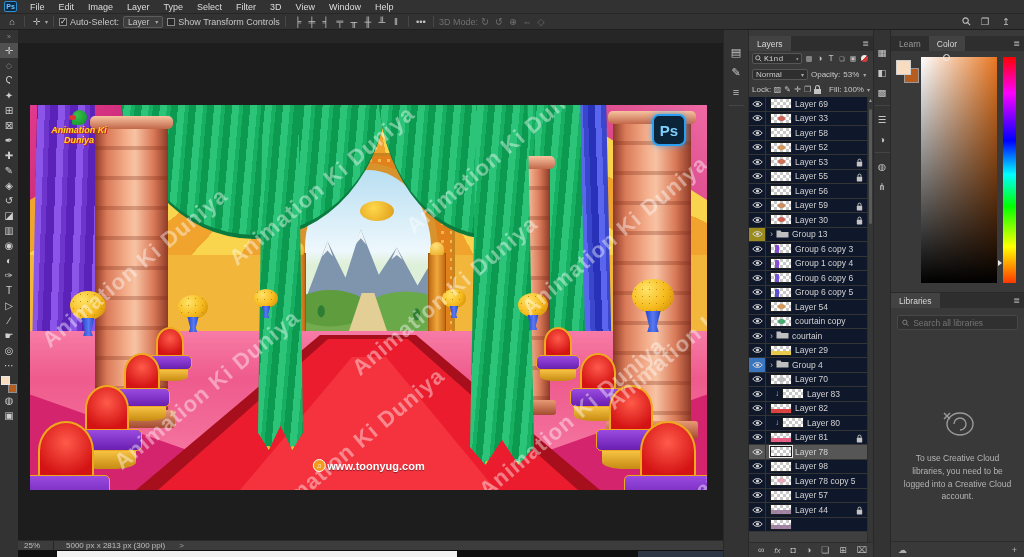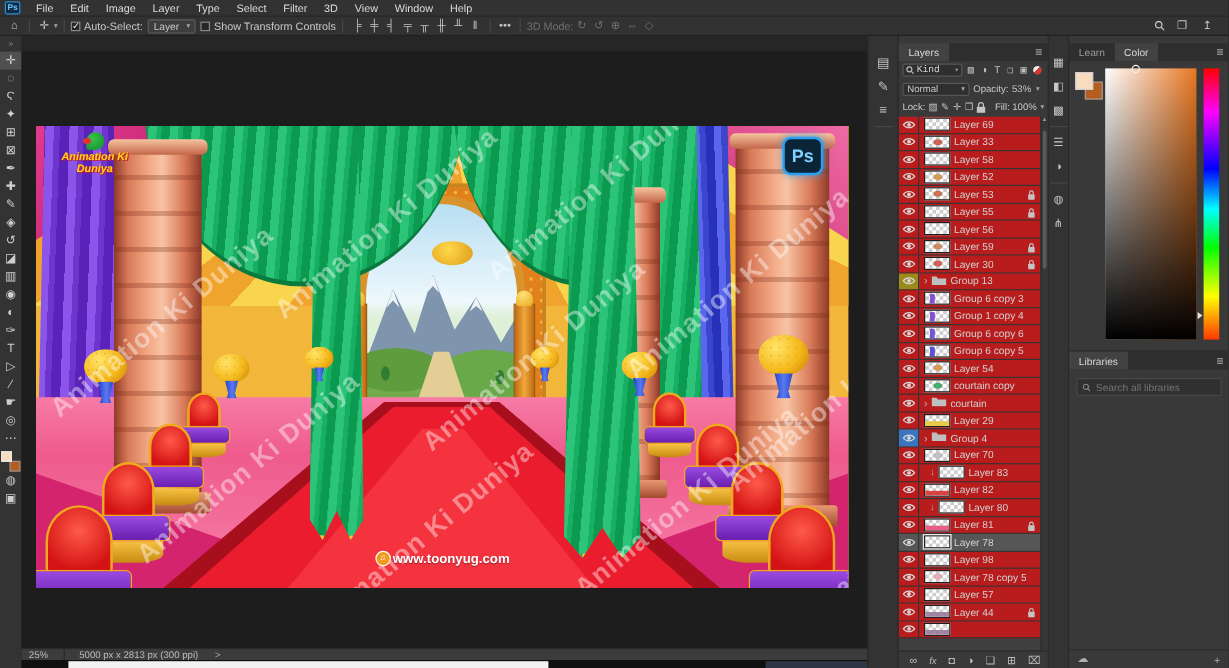--- a/index.html
+++ b/index.html
@@ -114,21 +114,21 @@
   .kindbox{height:11px;flex:0 0 50px;background:#2f2f2f;border:1px solid #565656;border-radius:2px;display:flex;align-items:center;padding:0 2px;gap:2px;font-size:8px;color:#cfcfcf;}
   .fico{width:10px;text-align:center;font-size:8.5px;color:#c2c2c2;flex:0 0 10px;}
   .ftoggle{width:7px;height:7px;border-radius:50%;background:linear-gradient(135deg,#ececec 45%,#d23a3a 45%);margin-left:1px;flex:0 0 7px;}
   .lblend{position:absolute;left:0;top:36px;width:100%;height:16px;display:flex;align-items:center;padding:0 3px;gap:3px;font-size:8px;color:#c8c8c8;}
   .blendbox{height:11px;flex:0 0 56px;background:#2f2f2f;border:1px solid #565656;border-radius:2px;display:flex;align-items:center;justify-content:space-between;padding:0 3px;font-size:8px;}
   .llock{position:absolute;left:0;top:52px;width:100%;height:15px;display:flex;align-items:center;padding:0 3px;gap:2px;font-size:8px;color:#c8c8c8;}
   .lico{width:9px;text-align:center;font-size:8px;color:#c2c2c2;flex:0 0 9px;}
   .css-lock{width:7px;height:5px;background:#c4c4c4;position:relative;margin-top:3px;flex:0 0 7px;}
   .css-lock::before{content:"";position:absolute;left:1px;top:-4px;width:3px;height:4px;border:1px solid #c4c4c4;border-bottom:none;border-radius:3px 3px 0 0;}
   #layers-list{position:absolute;left:0;top:67px;width:100%;bottom:15px;overflow:hidden;background:#3f3f3f;}
-  .lrow{height:14.5px;display:flex;align-items:center;border-bottom:1px solid #343434;background:#b91c1c;position:relative;margin-right:6px;}
+  .lrow{height:14.5px;display:flex;align-items:center;border-bottom:1px solid #343434;background:#0f172a;position:relative;margin-right:6px;}
   .lrow.sel{background:#565656;}
   .eyecell{width:17px;height:100%;border-right:1px solid #343434;display:flex;align-items:center;justify-content:center;flex:0 0 17px;}
   .eyecell.hl-yellow{background:#9b8b1d;}
   .eyecell.hl-blue{background:#3a76c0;}
   .lbody{display:flex;align-items:center;gap:3px;padding-left:4px;flex:1;min-width:0;height:100%;}
   .thumb{width:22px;height:11px;flex:0 0 22px;background:#fff;background-image:linear-gradient(45deg,#c9c9c9 25%,rgba(0,0,0,0) 25%,rgba(0,0,0,0) 75%,#c9c9c9 75%),linear-gradient(45deg,#c9c9c9 25%,rgba(0,0,0,0) 25%,rgba(0,0,0,0) 75%,#c9c9c9 75%);background-size:6px 6px;background-position:0 0,3px 3px;border:1px solid #1f1f1f;position:relative;overflow:hidden;}
   .lrow.sel .thumb{outline:1px solid #e8e8e8;}
   .tint{position:absolute;}
   .tint.dot{left:7px;top:2px;width:7px;height:5px;border-radius:50%;opacity:.85;}
   .tint.bar{left:4px;top:1px;width:4px;height:9px;border-radius:1px;opacity:.9;}
@@ -944,20 +944,29 @@
         <span class="ptab">Libraries</span>
         <span class="pmenu">≣</span>
       </div>
       <div class="libsearch">
         <svg width="8" height="8" viewBox="0 0 10 10">
             <circle cx="4" cy="4" r="3" fill="none" stroke="#8a8a8a" stroke-width="1.2"></circle>
             <line x1="6.3" y1="6.3" x2="9" y2="9" stroke="#8a8a8a" stroke-width="1.2"></line>
           </svg>
         <input type="text" placeholder="Search all libraries" style="">
       </div>
+      <div class="libmsgwrap">
+        <svg width="40" height="30" viewBox="0 0 40 30">
+          <ellipse cx="22" cy="16" rx="13" ry="11" fill="none" stroke="#9a9a9a" stroke-width="1.4"></ellipse>
+          <path d="M16 16 a6 6 0 1 1 6 6" fill="none" stroke="#9a9a9a" stroke-width="1.4"></path>
+          <line x1="6" y1="5" x2="12" y2="11" stroke="#9a9a9a" stroke-width="1.4"></line>
+          <line x1="12" y1="5" x2="6" y2="11" stroke="#9a9a9a" stroke-width="1.4"></line>
+        </svg>
+        <div class="libmsg">To use Creative Cloud libraries, you need to be logged into a Creative Cloud account.</div>
+      </div>
       <div class="libbottom">
         <span>☁</span>
         <span>+</span>
       </div>
     </div>
   </div>
 
 </div>
 
 </body></html>

